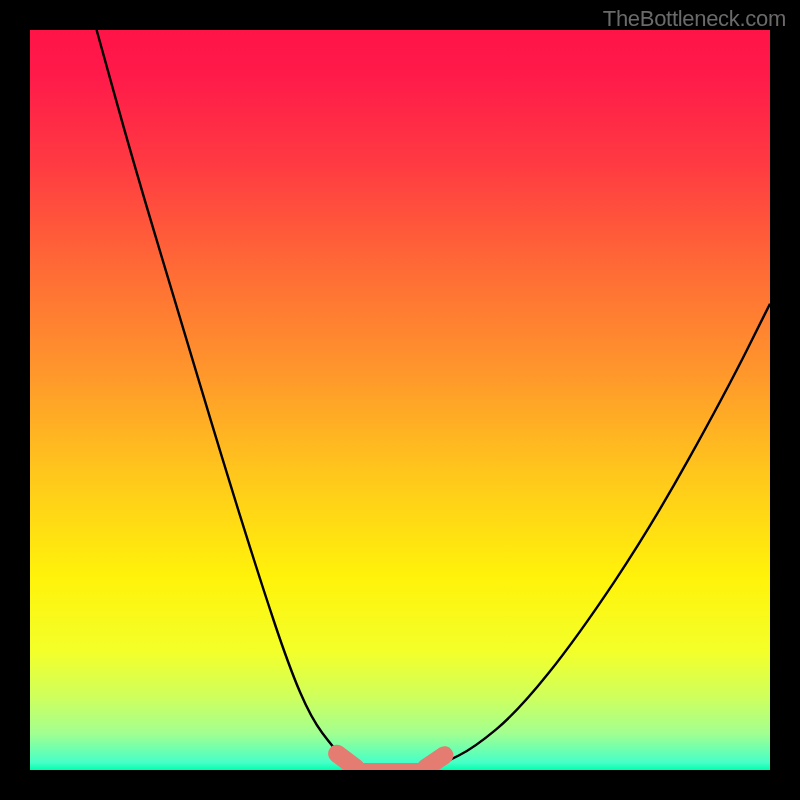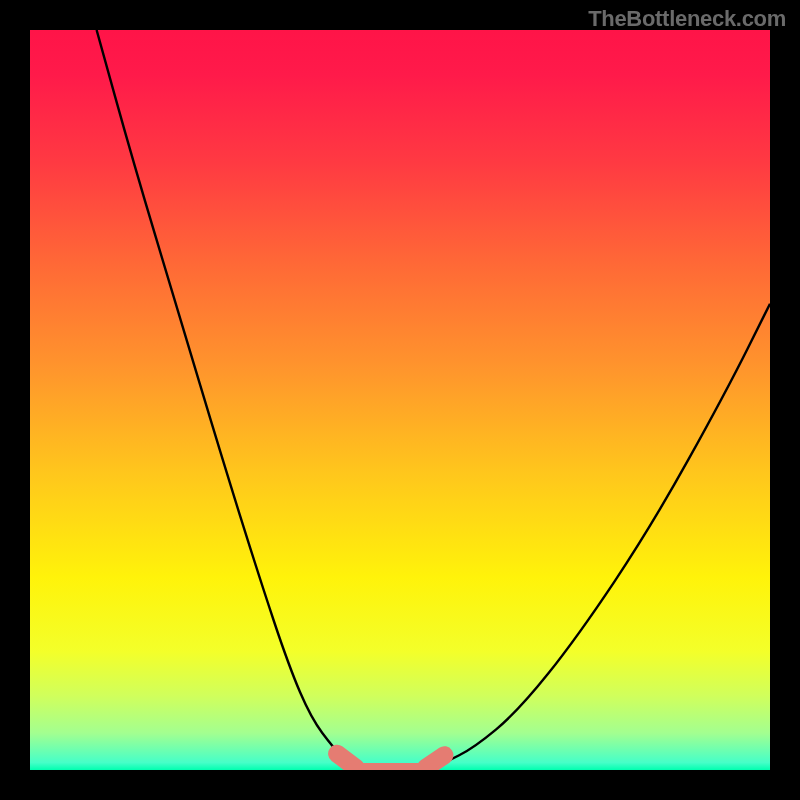--- a/index.html
+++ b/index.html
@@ -51,21 +51,21 @@
     left: 0; top: 0;
     width: 100%;
     height: 100%;
   }
   .watermark {
     position: absolute;
     top: 6px;
     right: 14px;
     font-family: Arial, Helvetica, sans-serif;
     font-size: 22px;
-    font-weight: 700;
+    font-weight: 400;
     color: #6a6a6a;
     letter-spacing: -0.3px;
   }
   .curve-black {
     fill: none;
     stroke: #000;
     stroke-width: 2.4;
   }
 </style>
 </head>

